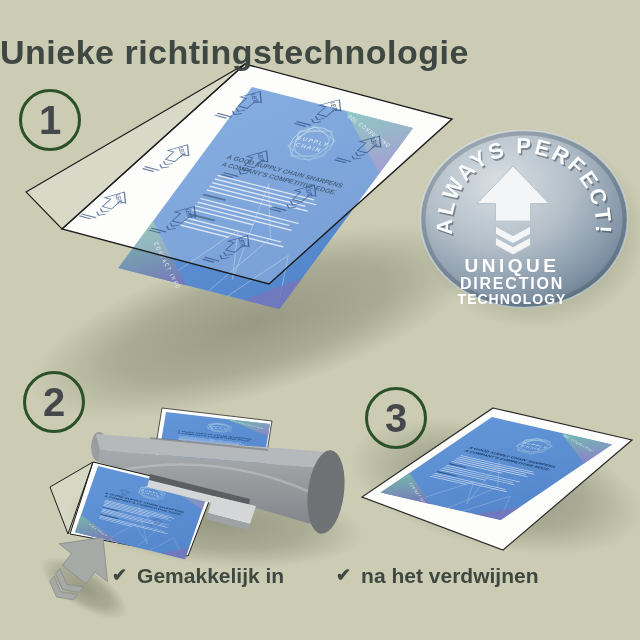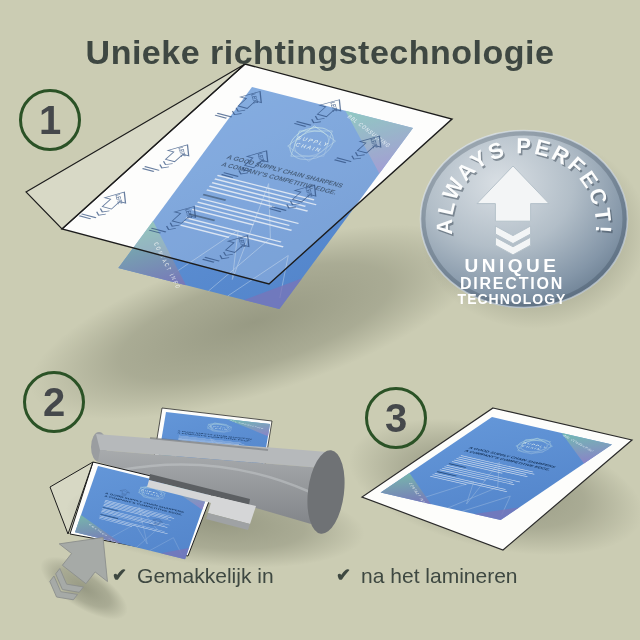--- a/index.html
+++ b/index.html
@@ -1,31 +1,31 @@
 <!DOCTYPE html>
 <html><head>
 <meta charset="utf-8">
 <style>
   html,body{margin:0;padding:0;background:#cbccb3;}
   .stage{position:relative;width:640px;height:640px;background:#cbccb3;
          font-family:"Liberation Sans",sans-serif;overflow:hidden;}
   .stage svg.art{position:absolute;left:0;top:0;}
-  .title{position:absolute;top:10px;left:0;width:100%;text-align:center;
+  .title{position:absolute;top:10px;left:0;width:100%;text-align:left;
          font-size:34px;font-weight:bold;color:#3e4742;letter-spacing:.5px;}
   .step-circle{position:absolute;width:56px;height:56px;border:3px solid #2b5226;
          border-radius:50%;display:flex;align-items:center;justify-content:center;
          font-size:40px;font-weight:bold;color:#45484b;}
   .step-circle.c1{left:19px;top:89px;}
   .step-circle.c2{left:23px;top:371px;}
   .step-circle.c3{left:365px;top:387px;}
   .check-item{position:absolute;display:flex;gap:10px;color:#3e4841;}
   .check-item.i1{left:112px;top:562px;}
   .check-item.i2{left:336px;top:562px;}
   .check-mark{font-size:18px;line-height:27px;font-weight:bold;}
-  .check-text{font-size:21px;line-height:27px;font-weight:normal;}
+  .check-text{font-size:21px;line-height:27px;font-weight:bold;}
 </style>
 </head>
 <body>
 
 <div class="stage">
 
 <svg class="art" width="640" height="640" viewBox="0 0 640 640">
   <defs>
     <linearGradient id="artGrad" x1="0" y1="0" x2="1" y2="1">
       <stop offset="0" stop-color="#6396d8"></stop>
@@ -222,17 +222,17 @@
 <div class="check-item i1">
   <span class="check-mark">✔</span>
   <span class="check-text">
     <span style="display:block">Gemakkelijk in</span>
   </span>
 </div>
 
 <div class="check-item i2">
   <span class="check-mark">✔</span>
   <span class="check-text">
-    <span style="display:block">na het lamineren</span>
+    <span style="display:block">na het verdwijnen</span>
   </span>
 </div>
 
 </div>
 
 </body></html>

